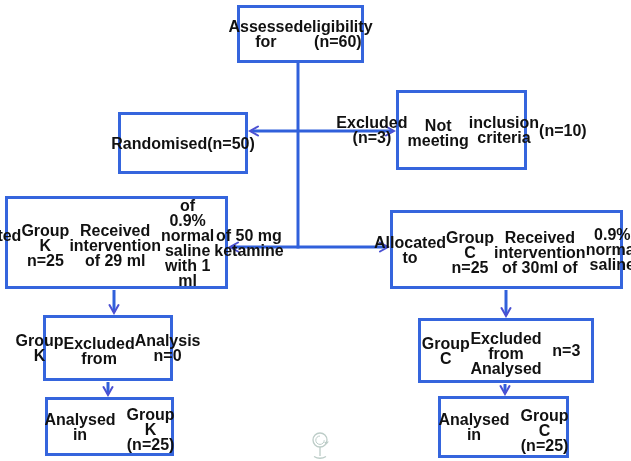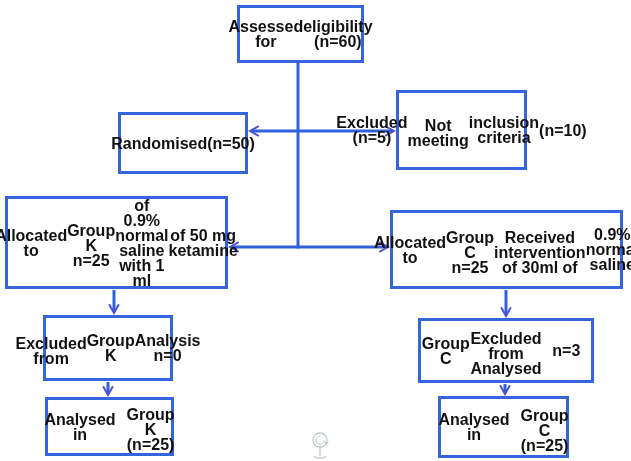--- a/index.html
+++ b/index.html
@@ -87,43 +87,44 @@
     <div class="ln">Assessed for</div>
     <div class="ln">eligibility (n=60)</div>
   </div>
 
   <div class="box b-randomised">
     <div class="ln">Randomised</div>
     <div class="ln">(n=50)</div>
   </div>
 
   <div class="box b-excluded">
-    <div class="ln">Excluded (n=5)</div>
+    <div class="ln">Excluded (n=3)</div>
     <div class="ln gap-sm">Not meeting</div>
     <div class="ln">inclusion criteria</div>
     <div class="ln">(n=10)</div>
   </div>
 
   <div class="box b-alloc-k">
     <div class="ln">Allocated to</div>
     <div class="ln gap-sm">Group K n=25</div>
+    <div class="ln gap-sm">Received intervention of 29 ml</div>
     <div class="ln">of 0.9% normal saline with 1 ml</div>
     <div class="ln">of 50 mg ketamine</div>
   </div>
 
   <div class="box b-alloc-c">
     <div class="ln">Allocated to</div>
     <div class="ln gap-sm">Group C n=25</div>
     <div class="ln gap-sm">Received intervention of 30ml of</div>
     <div class="ln">0.9% normal saline</div>
   </div>
 
   <div class="box b-excl-k">
+    <div class="ln">Group K</div>
     <div class="ln gap-sm">Excluded from</div>
-    <div class="ln">Group K</div>
     <div class="ln">Analysis n=0</div>
   </div>
 
   <div class="box b-excl-c">
     <div class="ln">Group C</div>
     <div class="ln gap-sm">Excluded from Analysed</div>
     <div class="ln">n=3</div>
   </div>
 
   <div class="box b-anal-k">

